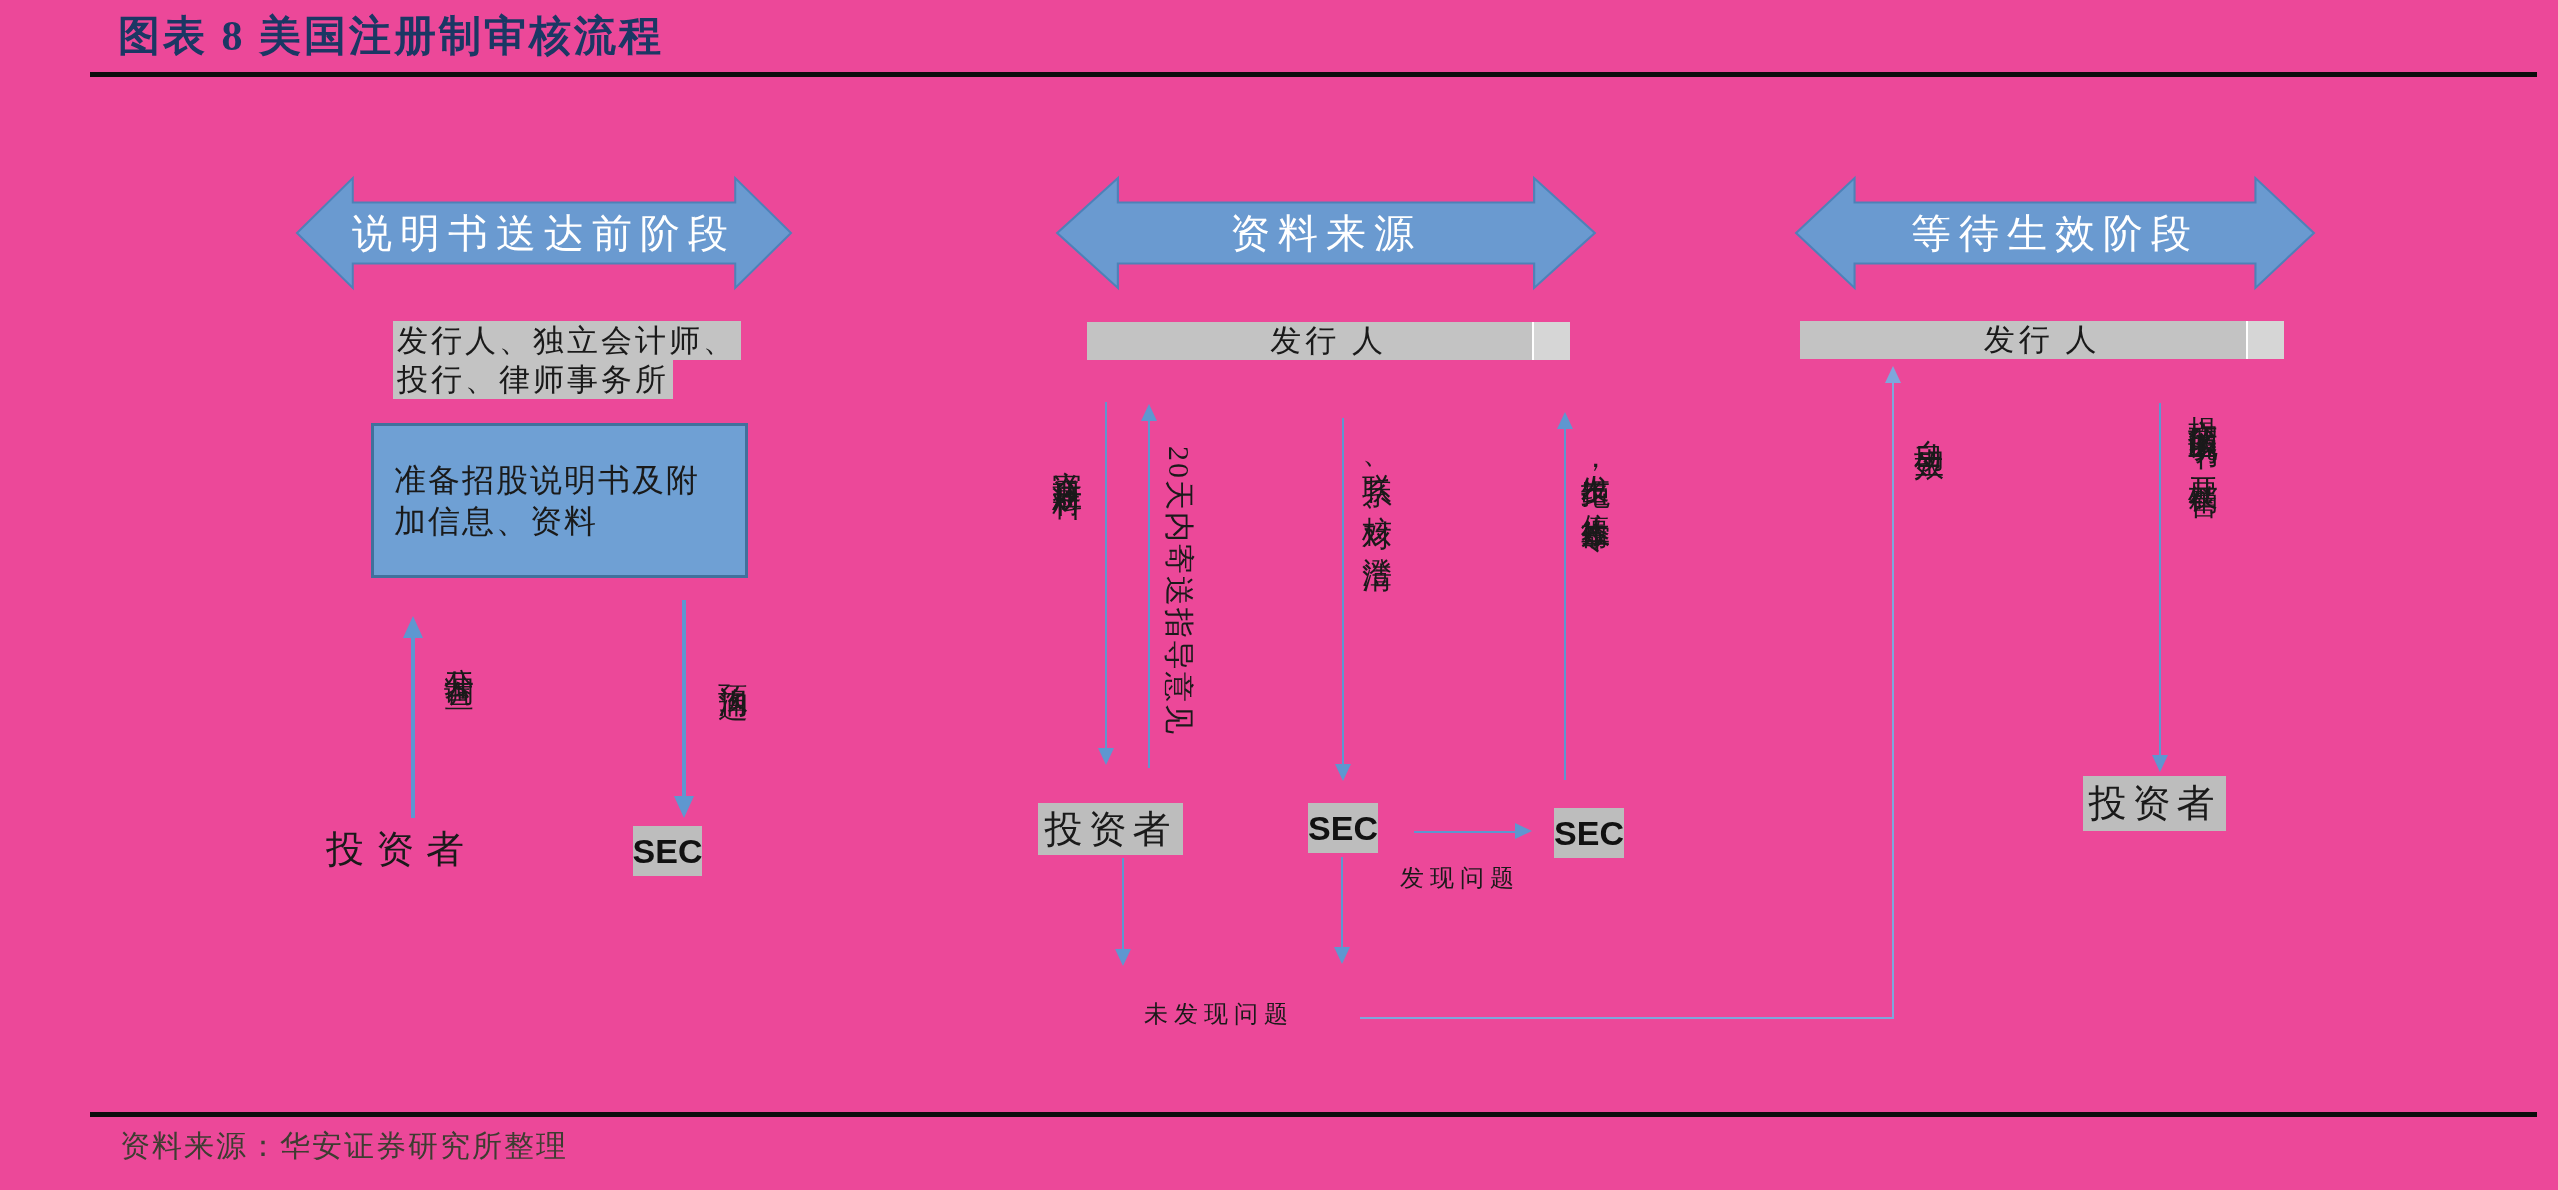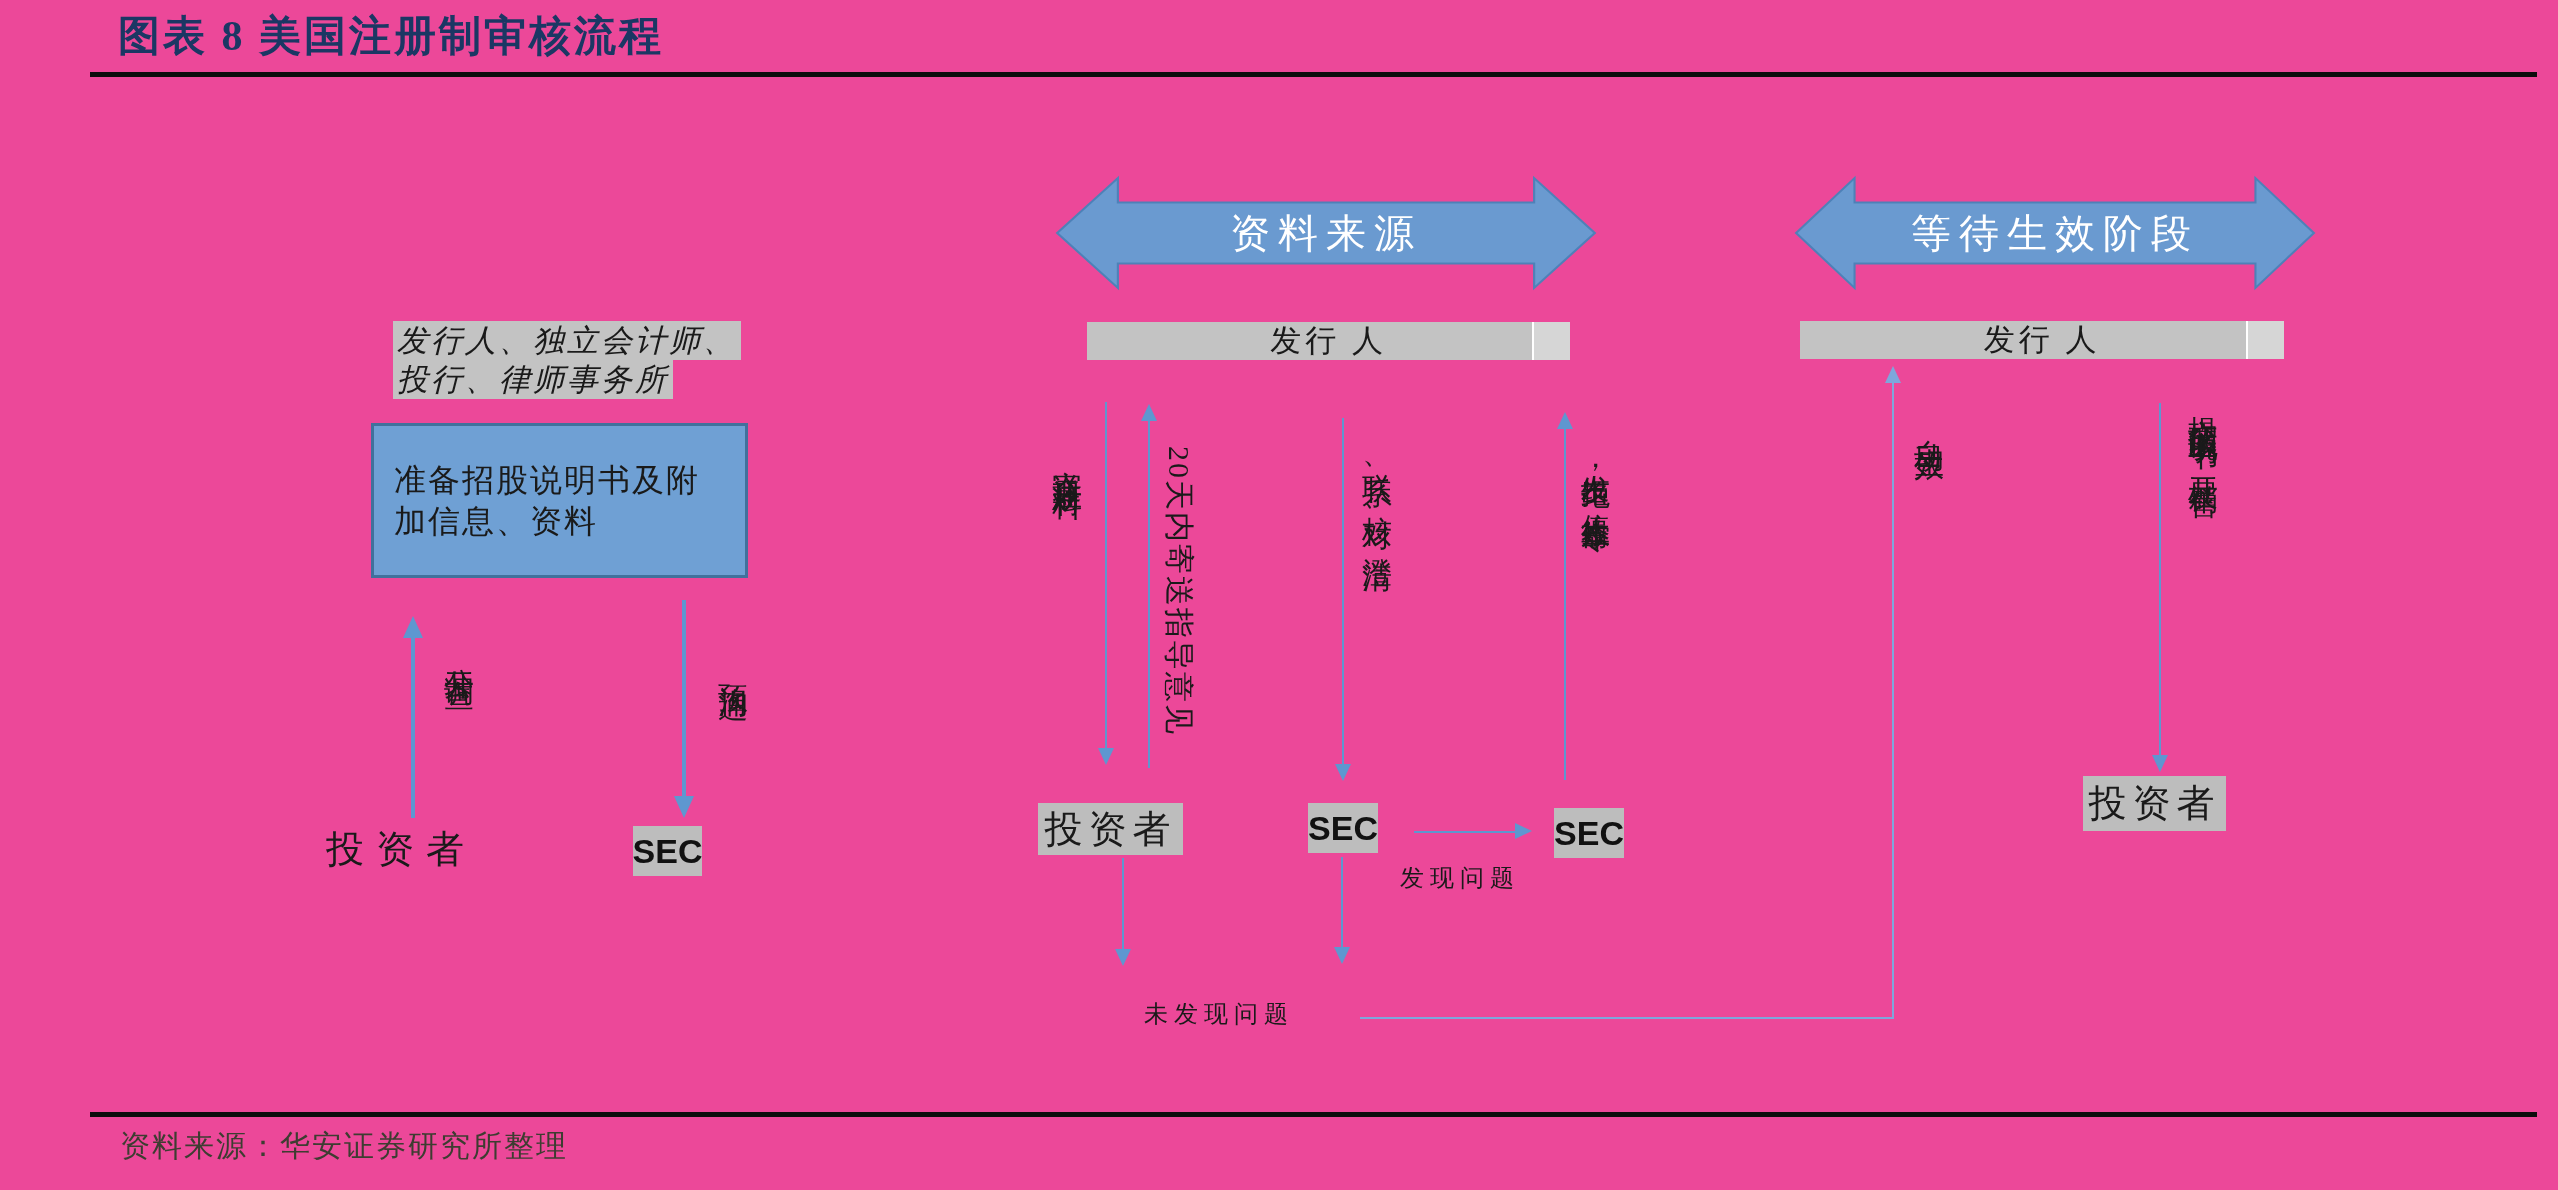--- a/index.html
+++ b/index.html
@@ -25,21 +25,21 @@
   .gbar{position:absolute;background:#C3C3C3;display:flex;align-items:center;justify-content:center;
         font-size:31px;letter-spacing:4px;}
   .gcap{position:absolute;right:0;top:0;bottom:0;width:36px;background:#D6D6D6;border-left:2px solid #ffffff;}
 
   
   .gbox{position:absolute;background:#BDBDBD;display:flex;align-items:center;justify-content:center;}
   .gbox.cn{font-size:38px;letter-spacing:6px;}
   .gbox.sec{font-family:"Liberation Sans","DejaVu Sans",sans-serif;font-weight:600;font-size:34px;color:#111;}
 
   
-  .pline{display:table;background:#C3C3C3;font-size:31px;letter-spacing:3px;line-height:39px;padding:0 4px;font-style:italic;}
+  .pline{display:table;background:#C3C3C3;font-size:31px;letter-spacing:3px;line-height:39px;padding:0 4px;}
 
   
   #task-box{left:371px;top:423px;width:377px;height:155px;background:#6FA0D4;border:3px solid #41719C;
             box-sizing:border-box;display:flex;align-items:center;}
   #task-box .txt{padding:0 12px 0 20px;font-size:32px;line-height:41px;letter-spacing:2px;}
 
   
   .vtext{position:absolute;writing-mode:vertical-rl;text-orientation:upright;font-size:30px;letter-spacing:4px;}
   .rtext{position:absolute;writing-mode:vertical-rl;text-orientation:sideways;font-size:30px;letter-spacing:2px;}
 
@@ -63,20 +63,26 @@
   .small-cn{position:absolute;font-size:24px;letter-spacing:6px;}
 </style>
 </head>
 <body>
 
 <div id="page">
 
   <div class="abs" id="title">图表 8 美国注册制审核流程</div>
   <div class="rule" id="rule-top"></div>
 
+  <div class="stage-arrow" style="left:295px;top:172px;width:498px;">
+    <svg viewBox="0 0 500 120" preserveAspectRatio="none">
+      <polygon points="2,60 58,6 58,30 442,30 442,6 498,60 442,114 442,90 58,90 58,114" fill="#6A9AD0" stroke="#4E81B8" stroke-width="2"></polygon>
+    </svg>
+    <div class="stage-label">说明书送达前阶段</div>
+  </div>
 
   <div class="abs" style="left:393px;top:321px;">
     <span class="pline">发行人、独立会计师、</span>
     <span class="pline">投行、律师事务所</span>
   </div>
 
   <div class="abs" id="task-box">
     <div class="txt">准备招股说明书及附加信息、资料</div>
   </div>
 

